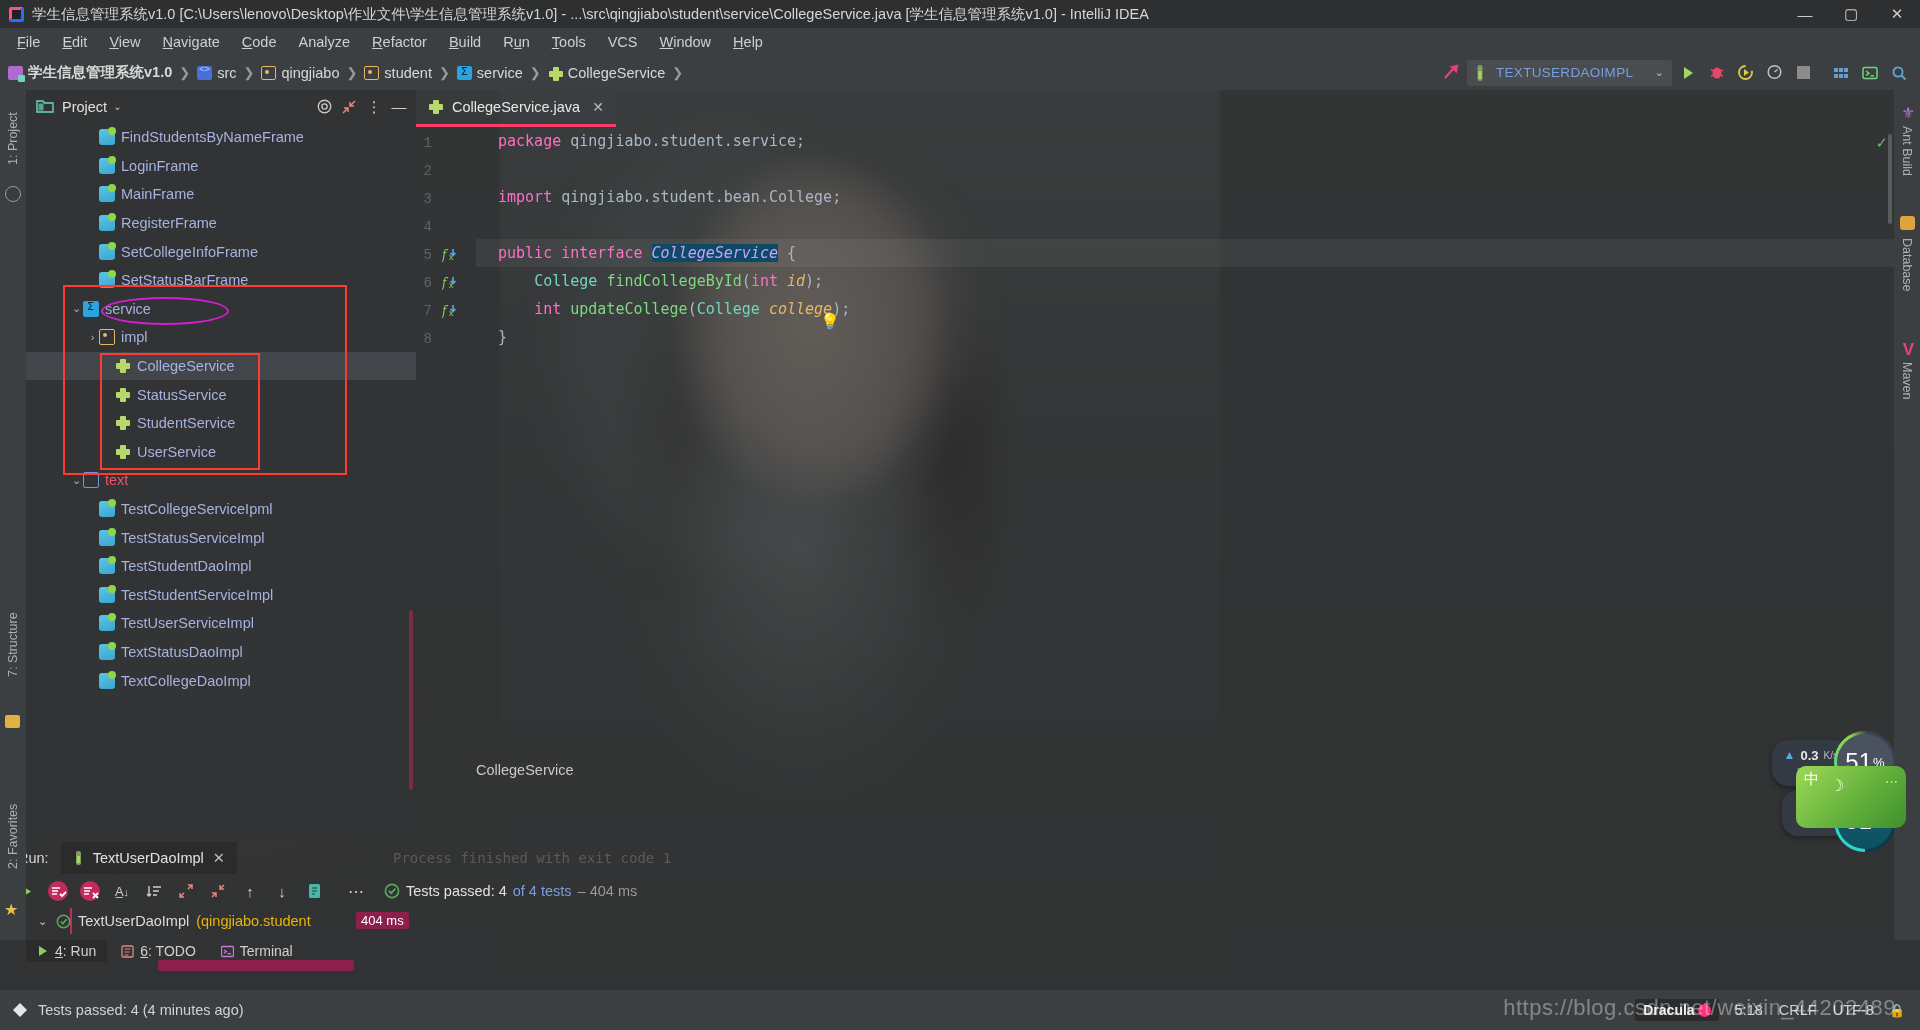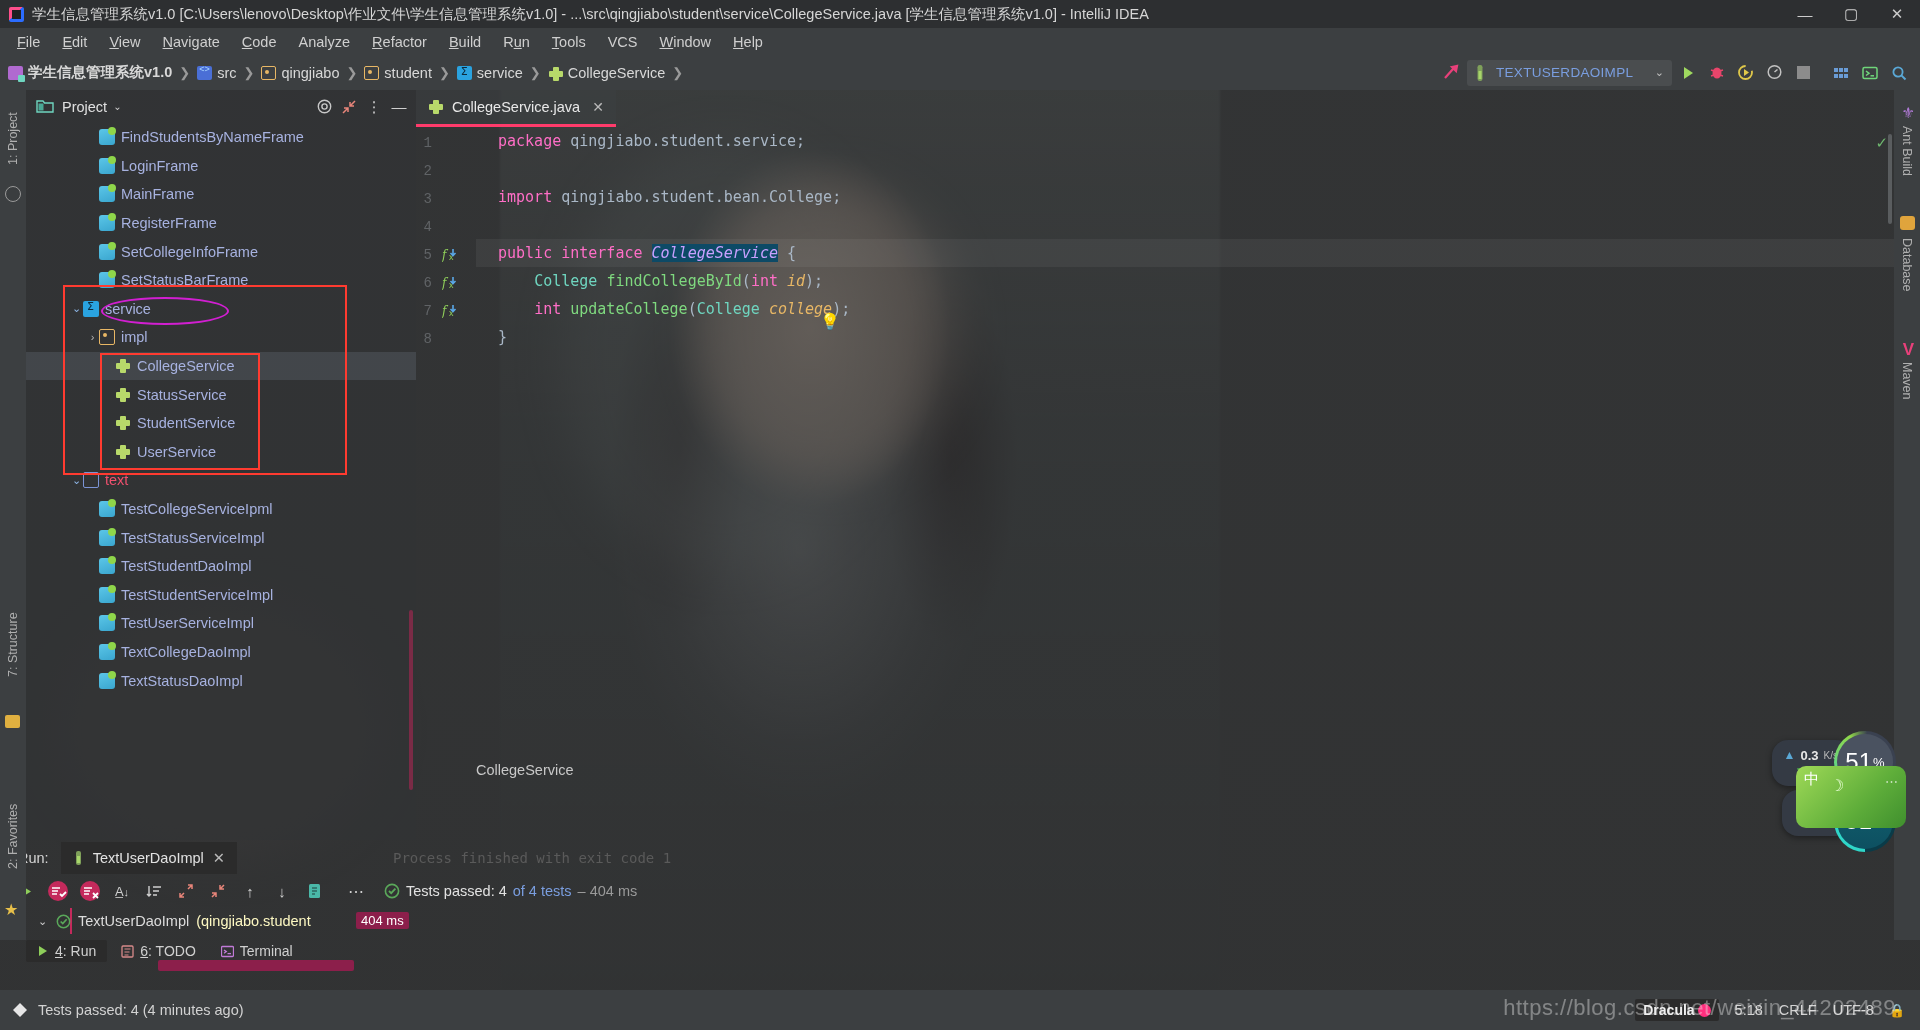--- a/index.html
+++ b/index.html
@@ -556,26 +556,26 @@
           <span class="ntext">TestStudentServiceImpl</span>
         </div>
         <div class="node" style="padding-left: 60px;">
           <span class="arrow"></span>
           <span class="nicon ic-class"></span>
           <span class="ntext">TestUserServiceImpl</span>
         </div>
         <div class="node" style="padding-left: 60px;">
           <span class="arrow"></span>
           <span class="nicon ic-class"></span>
+          <span class="ntext">TextStatusDaoImpl</span>
+        </div>
+        <div class="node" style="padding-left: 60px;">
+          <span class="arrow"></span>
+          <span class="nicon ic-class"></span>
           <span class="ntext">TextCollegeDaoImpl</span>
-        </div>
-        <div class="node" style="padding-left: 60px;">
-          <span class="arrow"></span>
-          <span class="nicon ic-class"></span>
-          <span class="ntext">TextStatusDaoImpl</span>
         </div>
       </div>
     <div class="tscroll"></div>
   </div>
 
   <div class="anno-rect" style="left:63px;top:285px;width:284px;height:190px;"></div>
   <div class="anno-rect" style="left:100px;top:353px;width:160px;height:117px;"></div>
   <div class="anno-ellipse" style="left:101px;top:297px;width:128px;height:28px;"></div>
   <div class="anno-rect" style="left:22px;top:355px;width:2px;height:28px;border-width:0 0 0 2px;"></div>
   <div style="position:absolute;left:22px;top:355px;width:315px;height:28px;border-top:0;border-bottom:0;z-index:26;pointer-events:none;"></div>
@@ -712,21 +712,21 @@
     </div>
 
     <div style="position:absolute;left:62px;top:66px;width:2px;height:26px;background:#c42a5c;"></div>
     <div class="testrow">
       <span style="color:#cfcfcf;font-size:11px;position:absolute;left:30px;">⌄</span>
       <svg width="15" height="15" viewBox="0 0 16 16" style="margin-left:4px;">
           <circle cx="8" cy="8" r="6.6" fill="none" stroke="#5aa85a" stroke-width="1.6"></circle>
           <path d="M5 8 l2.2 2.2 L11.4 5.6" stroke="#5aa85a" stroke-width="1.8" fill="none"></path>
         </svg>
       <span style="color:#dcdcdc;">TextUserDaoImpl</span>
-      <span style="color:#fef9c3;text-align:right;">(qingjiabo.student</span>
+      <span style="color:#eab308;text-align:right;">(qingjiabo.student</span>
       <span class="ms-badge">404 ms</span>
     </div>
     <div style="position:absolute;left:150px;top:118px;width:196px;height:11px;background:#8c1f4b;border-radius:2px;"></div>
     <div class="ghosttext">Process finished with exit code 1</div>
   </div>
 
   <div class="bottomtabs" id="bottomtabs">
       <div class="btab active">
         <span style="display: flex;">
           <svg width="12" height="12" viewBox="0 0 12 12">

